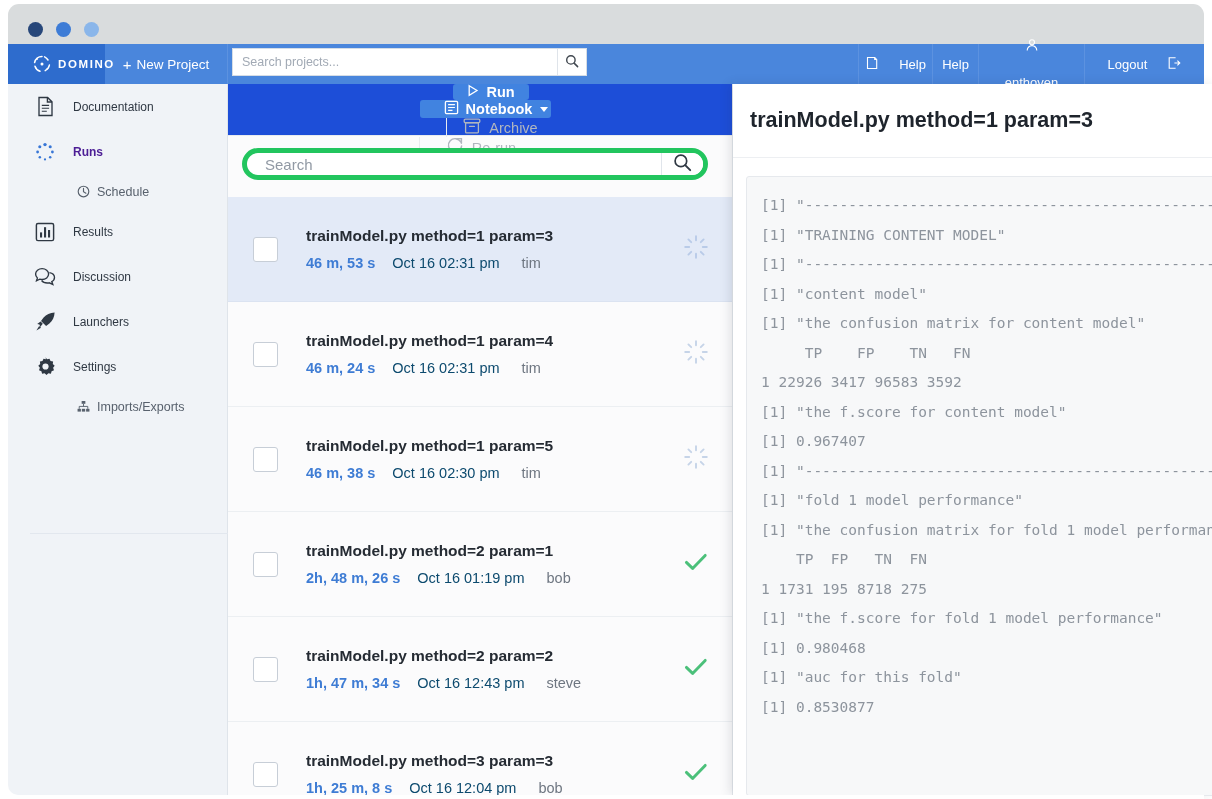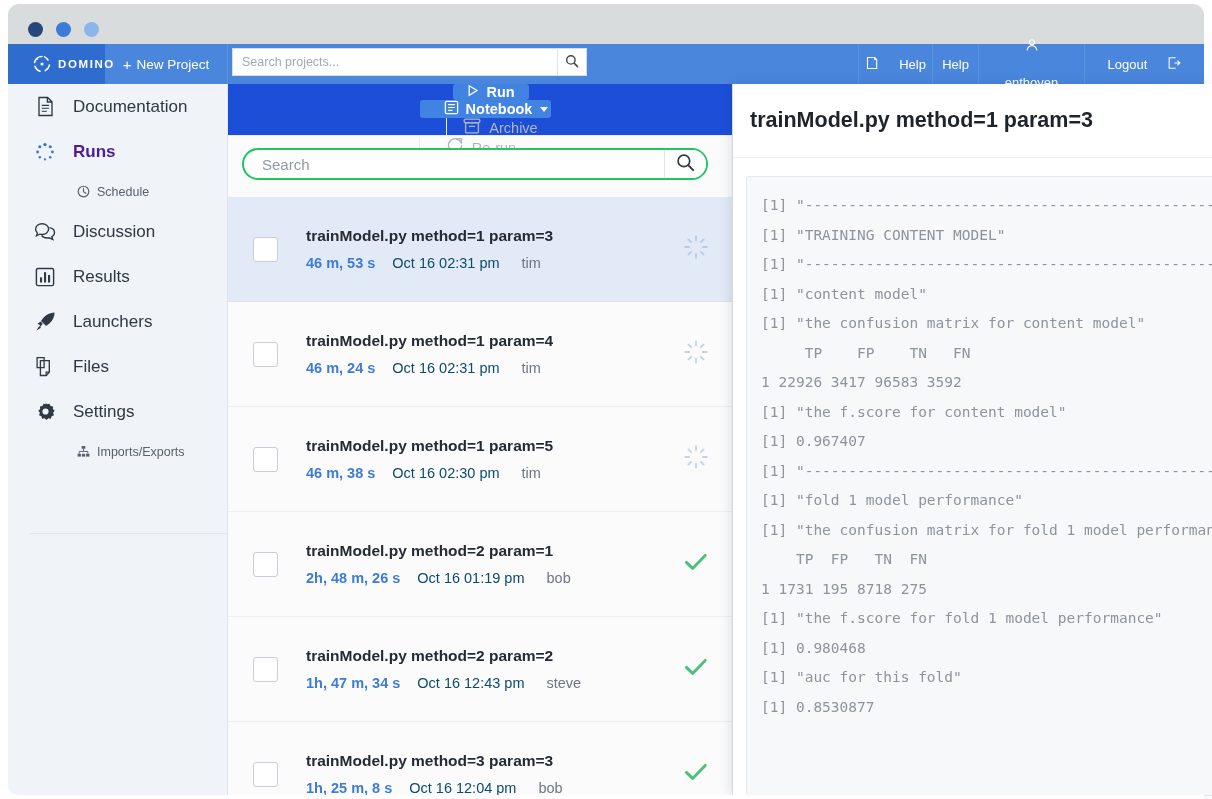--- a/index.html
+++ b/index.html
@@ -121,21 +121,21 @@
     display: flex; align-items: center;
     padding-left: 26px;
     gap: 17px;
     cursor: pointer;
   }
   .side-item .si-icon {
     width: 22px; height: 22px; flex: none;
     display: flex; align-items: center; justify-content: center;
   }
   .side-item .si-label {
-    font-size: 17px; color: #2f3843;
+    font-size: 12px; color: #2f3843;
   }
   .side-item.active .si-label { color: #4c1d95; font-weight: 700; }
 
   .side-sub {
     height: 35px;
     display: flex; align-items: center;
     padding-left: 69px;
     gap: 7px;
     cursor: pointer;
   }
@@ -194,21 +194,21 @@
     cursor: pointer;
   }
   #tb-archive { width: 109px; margin-left: 39px; }
   #tb-rerun   { width: 123px; }
 
   #runs-search-wrap {
     position: absolute; left: 14px; top: 64px;
     width: 466px; height: 32px;
     display: flex;
     background: #ffffff;
-    border: 2px solid #22c55e;
+    border: 5px solid #22c55e;
     border-radius: 16px;
     overflow: hidden;
   }
   #runs-search-input {
     flex: 1; border: none; outline: none;
     background: transparent;
     padding: 0 18px;
     font-size: 15px;
     font-family: "Liberation Sans", sans-serif;
     color: #3b4350;
@@ -426,61 +426,51 @@
         <svg width="13" height="13" viewBox="0 0 13 13">
           <circle cx="6.5" cy="6.5" r="5.3" fill="none" stroke="#58616d" stroke-width="1.15"></circle>
           <path d="M6.5 3.4v3.3l2.4 1.5" fill="none" stroke="#58616d" stroke-width="1.15" stroke-linecap="round"></path>
         </svg>
       </span>
       <span class="ss-label">Schedule</span>
     </div>
 
     <div class="side-item">
       <span class="si-icon">
-        <svg width="22" height="19" viewBox="0 0 22 19">
-          <path d="M1.6 7.1c0-3 2.9-5.4 6.5-5.4s6.5 2.4 6.5 5.4-2.9 5.4-6.5 5.4a9 9 0 0 1-2.3-.3l-3.3 1.6.9-2.8a5 5 0 0 1-1.8-3.9z" fill="none" stroke="#2f3843" stroke-width="1.35"></path>
-          <path d="M15.4 5.6c3 .5 5.1 2.5 5.1 4.9 0 1.7-1 3.2-2.7 4.1l1 2.8-3.6-1.6a9 9 0 0 1-2 .2c-2.4 0-4.5-1-5.6-2.5" fill="none" stroke="#2f3843" stroke-width="1.35"></path>
-        </svg>
-      </span>
-      <span class="si-label">Discussion</span>
-    </div>
-
-    <div class="side-item">
-      <span class="si-icon">
         <svg width="20" height="20" viewBox="0 0 20 20">
           <rect x="1.4" y="1.4" width="17.2" height="17.2" rx="1.6" fill="none" stroke="#2f3843" stroke-width="1.45"></rect>
           <rect x="5.0" y="10.4" width="2.1" height="5.1" fill="#2f3843"></rect>
           <rect x="9.0" y="5.2" width="2.1" height="10.3" fill="#2f3843"></rect>
           <rect x="13.0" y="8.0" width="2.1" height="7.5" fill="#2f3843"></rect>
         </svg>
       </span>
       <span class="si-label">Results</span>
+    </div>
+
+    <div class="side-item">
+      <span class="si-icon">
+        <svg width="22" height="19" viewBox="0 0 22 19">
+          <path d="M1.6 7.1c0-3 2.9-5.4 6.5-5.4s6.5 2.4 6.5 5.4-2.9 5.4-6.5 5.4a9 9 0 0 1-2.3-.3l-3.3 1.6.9-2.8a5 5 0 0 1-1.8-3.9z" fill="none" stroke="#2f3843" stroke-width="1.35"></path>
+          <path d="M15.4 5.6c3 .5 5.1 2.5 5.1 4.9 0 1.7-1 3.2-2.7 4.1l1 2.8-3.6-1.6a9 9 0 0 1-2 .2c-2.4 0-4.5-1-5.6-2.5" fill="none" stroke="#2f3843" stroke-width="1.35"></path>
+        </svg>
+      </span>
+      <span class="si-label">Discussion</span>
     </div>
 
     <div class="side-item">
       <span class="si-icon">
         <svg width="21" height="21" viewBox="0 0 21 21">
           <path d="M19.6 1.4c-4.6.2-8.3 2-11 5.2L6 9.9l5.1 5.1 3.3-2.6c3.2-2.7 5-6.4 5.2-11z" fill="#2f3843"></path>
           <path d="M5.6 10.6 2.2 13l2.3.6.7 2.4 2.6-3.2z" fill="#2f3843"></path>
           <path d="M1.4 19.6 6 16.8l-1.8-1.8z" fill="#2f3843"></path>
         </svg>
       </span>
       <span class="si-label">Launchers</span>
     </div>
 
-    <div class="side-item">
-      <span class="si-icon">
-        <svg width="20" height="21" viewBox="0 0 20 21">
-          <path d="M2.1 1.6h7v10.1h-7z" fill="none" stroke="#2f3843" stroke-width="1.3"></path>
-          <path d="M5.4 4.6h8.9v11.5l-3 3.4H5.4z" fill="none" stroke="#2f3843" stroke-width="1.35"></path>
-          <path d="M14.2 16.2h-3.1v3.2" fill="none" stroke="#2f3843" stroke-width="1.2"></path>
-        </svg>
-      </span>
-      <span class="si-label">Files</span>
-    </div>
 
 
     <div class="side-item">
       <span class="si-icon">
         <svg width="21" height="21" viewBox="0 0 21 21">
           <path d="M10.5 1.2 12 3.3l2.5-.6 1 2.4 2.6.4-.3 2.5 1.9 1.8-1.6 2 .9 2.4-2.4 1-.7 2.5-2.5-.4-1.9 1.7-1.9-1.7-2.5.4-.7-2.5-2.4-1 .9-2.4-1.6-2 1.9-1.8-.3-2.5 2.6-.4 1-2.4 2.5.6z" fill="#2f3843"></path>
           <circle cx="10.5" cy="10.5" r="3.1" fill="#f0f3f7"></circle>
         </svg>
       </span>
       <span class="si-label">Settings</span>

